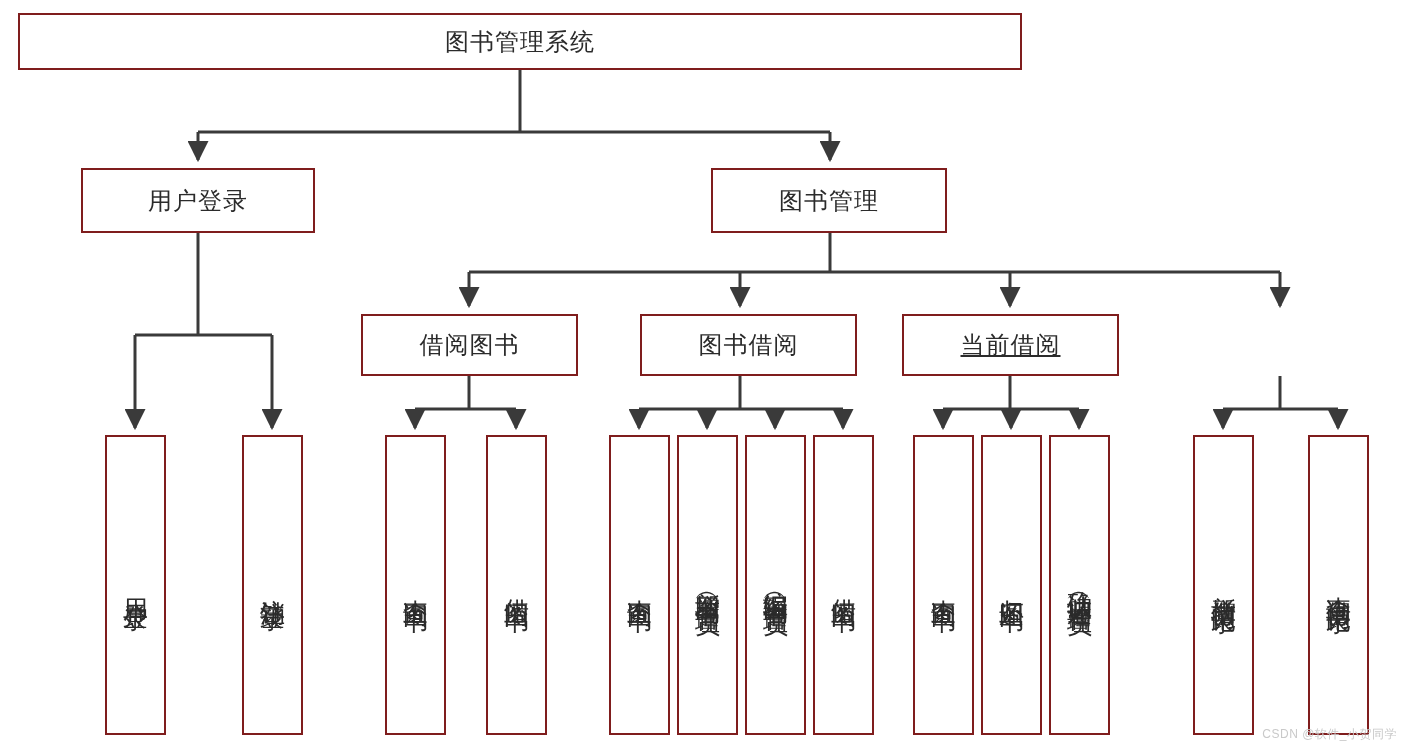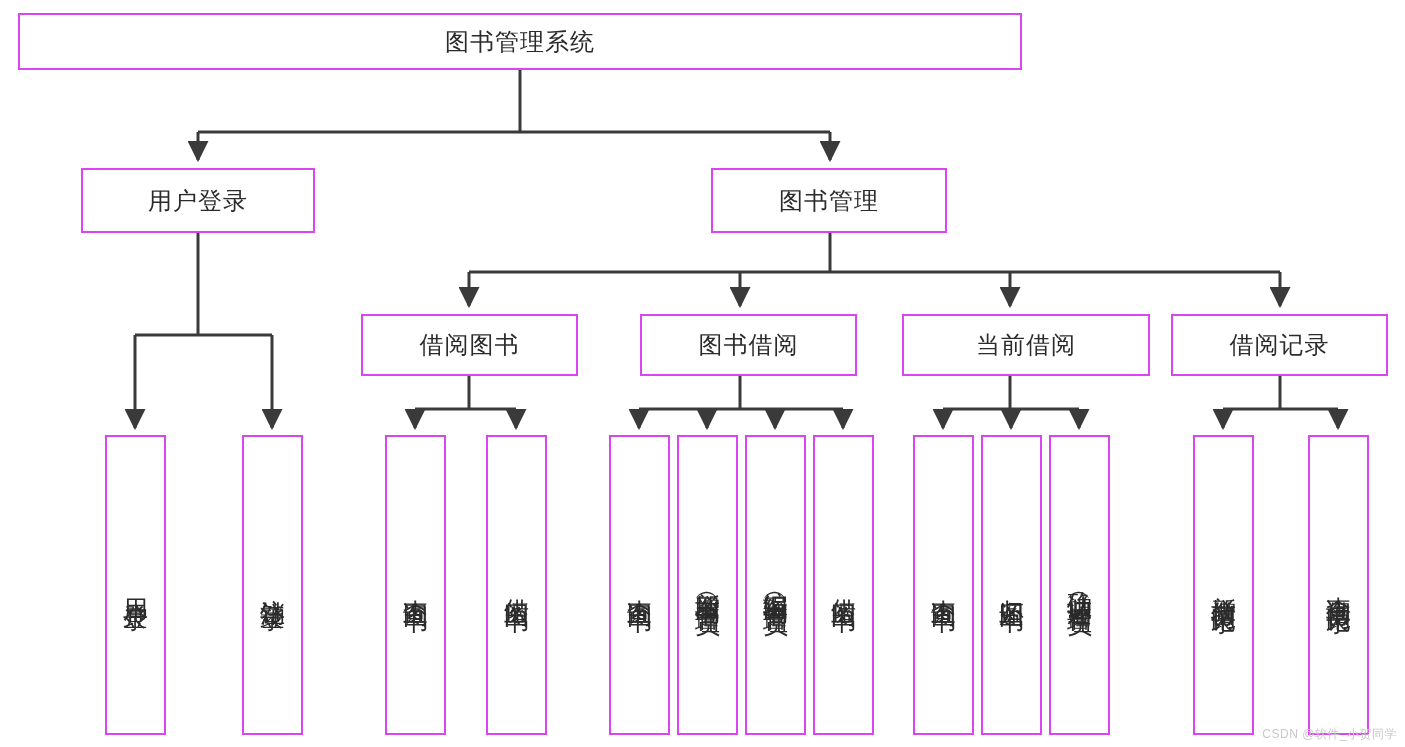--- a/index.html
+++ b/index.html
@@ -20,21 +20,21 @@
   #diagram-svg {
     position: absolute;
     left: 0;
     top: 0;
     width: 1405px;
     height: 747px;
   }
   .node-box {
     position: absolute;
     box-sizing: border-box;
-    border: 2px solid #d946ef;
+    border: 2px solid #7f1d1d;
     background: #ffffff;
     display: flex;
     align-items: center;
     justify-content: center;
     color: #2b2b2b;
   }
   .node-box.horizontal {
     writing-mode: horizontal-tb;
     font-size: 24px;
     letter-spacing: 1px;
@@ -151,27 +151,24 @@
   </div>
 
   <div class="node-box horizontal" style="left:361px; top:314px; width:217px; height:62px;">
     <span class="node-label">借阅图书</span>
   </div>
 
   <div class="node-box horizontal" style="left:640px; top:314px; width:217px; height:62px;">
     <span class="node-label">图书借阅</span>
   </div>
 
-  <div class="node-box horizontal" style="left:902px; top:314px; width:248px; height:62px;">
+  <div class="node-box horizontal" style="left:902px; top:314px; width:217px; height:62px;text-decoration:underline;">
     <span class="node-label">当前借阅</span>
   </div>
 
-  <div class="node-box horizontal" style="left:1171px; top:314px; width:217px; height:62px;">
-    <span class="node-label">借阅记录</span>
-  </div>
 
   <div class="node-box vertical" style="left:105px; top:435px; width:61px; height:300px;">
     <span class="node-label">用户登录</span>
   </div>
 
   <div class="node-box vertical" style="left:242px; top:435px; width:61px; height:300px;">
     <span class="node-label">注销登录</span>
   </div>
 
   <div class="node-box vertical" style="left:385px; top:435px; width:61px; height:300px;">

